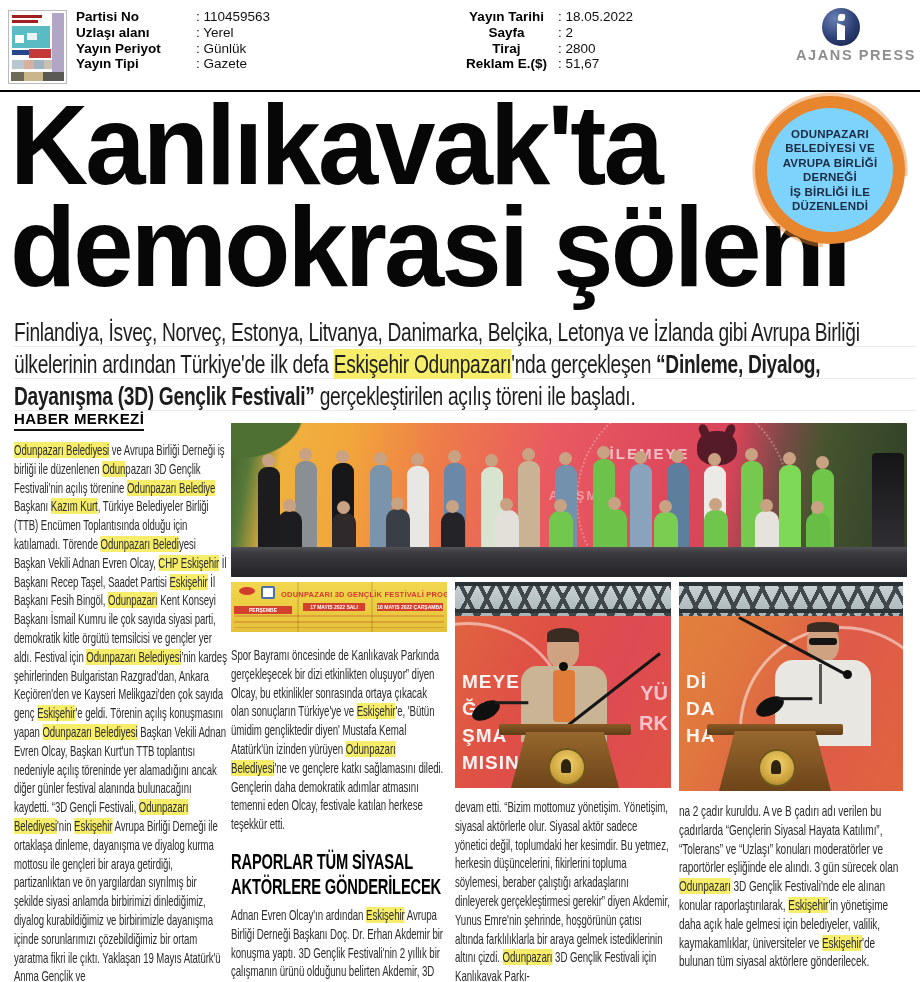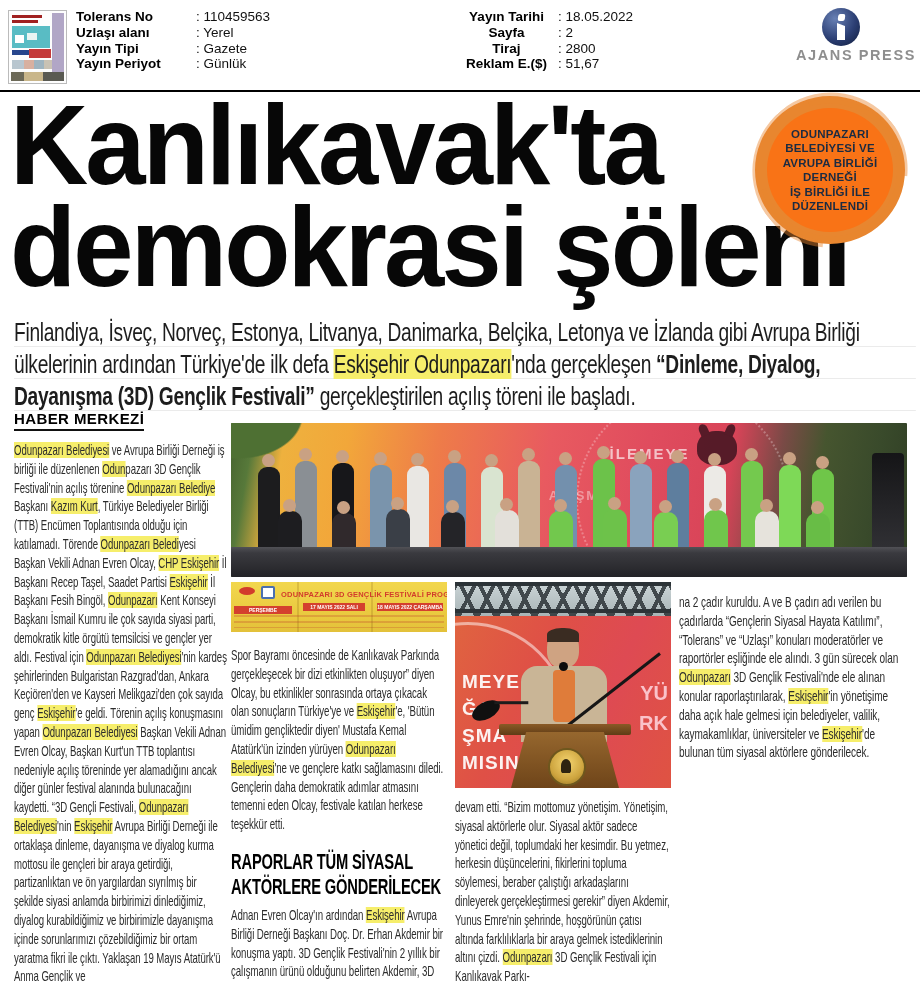--- a/index.html
+++ b/index.html
@@ -36,21 +36,21 @@
   .logo-text{font-size:14.5px;font-weight:bold;color:#8e8e8e;letter-spacing:1.6px;white-space:nowrap;}
 
   
   .headline{position:absolute;top:94px;left:10px;z-index:1;}
   .hl-line{font-size:114px;font-weight:bold;color:#070707;letter-spacing:-3px;line-height:102px;
            white-space:nowrap;transform:scaleX(.95);transform-origin:0 0;}
 
   
   .badge{position:absolute;top:96px;right:3px;width:174px;height:148px;z-index:2;}
   .badge-ring{position:absolute;left:12px;top:0;width:150px;height:148px;border-radius:50%;
-              background:#f97316;border:12px solid #e8862f;box-sizing:border-box;
+              background:#7dd3fc;border:12px solid #e8862f;box-sizing:border-box;
               display:flex;align-items:center;justify-content:center;}
   .badge-ring::before{content:"";position:absolute;inset:-9px;border-radius:50%;
               border:5px solid rgba(232,134,47,.75);border-left-color:transparent;transform:rotate(28deg);}
   .badge-ring::after{content:"";position:absolute;inset:-15px;border-radius:50%;
               border:4px solid rgba(232,134,47,.45);border-bottom-color:transparent;transform:rotate(-40deg);}
   .badge-text{font-size:11.5px;font-weight:bold;color:#1b2b42;text-align:center;line-height:14.5px;letter-spacing:.2px;}
 
   
   .lead{position:absolute;top:316px;left:14px;width:902px;height:96px;overflow:visible;}
   .lead-inner{width:1222px;transform:scaleX(.738);transform-origin:0 0;
@@ -164,34 +164,34 @@
         <i class="th-teal"></i>
       <i class="th-tile1"></i>
         <i class="th-tile2"></i>
         <i class="th-blue"></i>
         <i class="th-car"></i>
       <i class="th-strip"></i>
         <i class="th-bot"></i>
     </div>
     <div class="mcol l">
       <div class="mrow">
-          <span class="mlabel">Tolerans No</span>
+          <span class="mlabel">Partisi No</span>
           <span class="mvalue">110459563</span>
         </div>
       <div class="mrow">
           <span class="mlabel">Uzlaşı alanı</span>
           <span class="mvalue">Yerel</span>
         </div>
       <div class="mrow">
+          <span class="mlabel">Yayın Periyot</span>
+          <span class="mvalue">Günlük</span>
+        </div>
+      <div class="mrow">
           <span class="mlabel">Yayın Tipi</span>
           <span class="mvalue">Gazete</span>
-        </div>
-      <div class="mrow">
-          <span class="mlabel">Yayın Periyot</span>
-          <span class="mvalue">Günlük</span>
         </div>
     </div>
     <div class="mcol r">
       <div class="mrow">
           <span class="mlabel">Yayın Tarihi</span>
           <span class="mvalue">18.05.2022</span>
         </div>
       <div class="mrow">
           <span class="mlabel">Sayfa</span>
           <span class="mvalue">2</span>
@@ -337,20 +337,43 @@
             <div class="podbody" style="left:56px;width:108px;height:56px;">
               <div class="emblem" style="left:37px;top:16px;"></div>
             </div>
           </div>
           <div class="coltext-outer">
             <div class="coltext s2"><span>devam etti. “Bizim mottomuz yönetişim. Yönetişim, siyasal aktörlerle olur. Siyasal aktör sadece yönetici değil, toplumdaki her kesimdir. Bu yetmez, herkesin düşüncelerini, fikirlerini topluma söylemesi, beraber çalıştığı arkadaşlarını dinleyerek gerçekleştirmesi gerekir” diyen Akdemir, Yunus Emre'nin şehrinde, hoşgörünün çatısı altında farklılıklarla bir araya gelmek istediklerinin altını çizdi. </span><span class="hl">Odunpazarı</span><span> 3D Gençlik Festivali için Kanlıkavak Parkı-</span></div>
           </div>
         </div>
 
         <div class="col4">
+          <div class="podium pd2">
+            <div class="truss"></div>
+            <div class="pring"></div>
+            <div class="ovl">
+              <div>Dİ</div>
+              <div>DA</div>
+              <div>HA</div>
+            </div>
+            <div class="person">
+              <i class="p-head" style="left:128px;top:42px"></i>
+              <i class="p-hair" style="left:128px;top:40px;height:10px;"></i>
+              <i class="p-glass" style="left:130px;top:56px;"></i>
+              <i class="p-body" style="position:absolute;left:96px;top:78px;width:96px;height:86px;background:#e9e7e2;border-radius:18px 18px 0 0;"></i>
+              <i style="position:absolute;left:140px;top:82px;width:3px;height:40px;background:#555;"></i>
+            </div>
+            <div class="mic-boom" style="left:60px;top:34px;width:120px;transform:rotate(28deg);"></div>
+            <div class="mic-head" style="left:164px;top:88px;"></div>
+            <div class="mic2" style="left:76px;top:116px;"></div>
+            <div class="podtop" style="left:28px;top:142px;width:136px;"></div>
+            <div class="podbody" style="left:40px;width:112px;height:60px;">
+              <div class="emblem" style="left:39px;top:18px;"></div>
+            </div>
+          </div>
           <div class="coltext-outer">
             <div class="coltext s4"><span>na 2 çadır kuruldu. A ve B çadırı adı verilen bu çadırlarda “Gençlerin Siyasal Hayata Katılımı”, “Tolerans” ve “Uzlaşı” konuları moderatörler ve raportörler eşliğinde ele alındı. 3 gün sürecek olan </span><span class="hl">Odunpazarı</span><span> 3D Gençlik Festivali'nde ele alınan konular raporlaştırılarak, </span><span class="hl">Eskişehir</span><span>'in yönetişime daha açık hale gelmesi için belediyeler, valilik, kaymakamlıklar, üniversiteler ve </span><span class="hl">Eskişehir</span><span>'de bulunan tüm siyasal aktörlere gönderilecek.</span></div>
           </div>
         </div>
 
       </div>
     </div>
   </div>
 </div>
 

